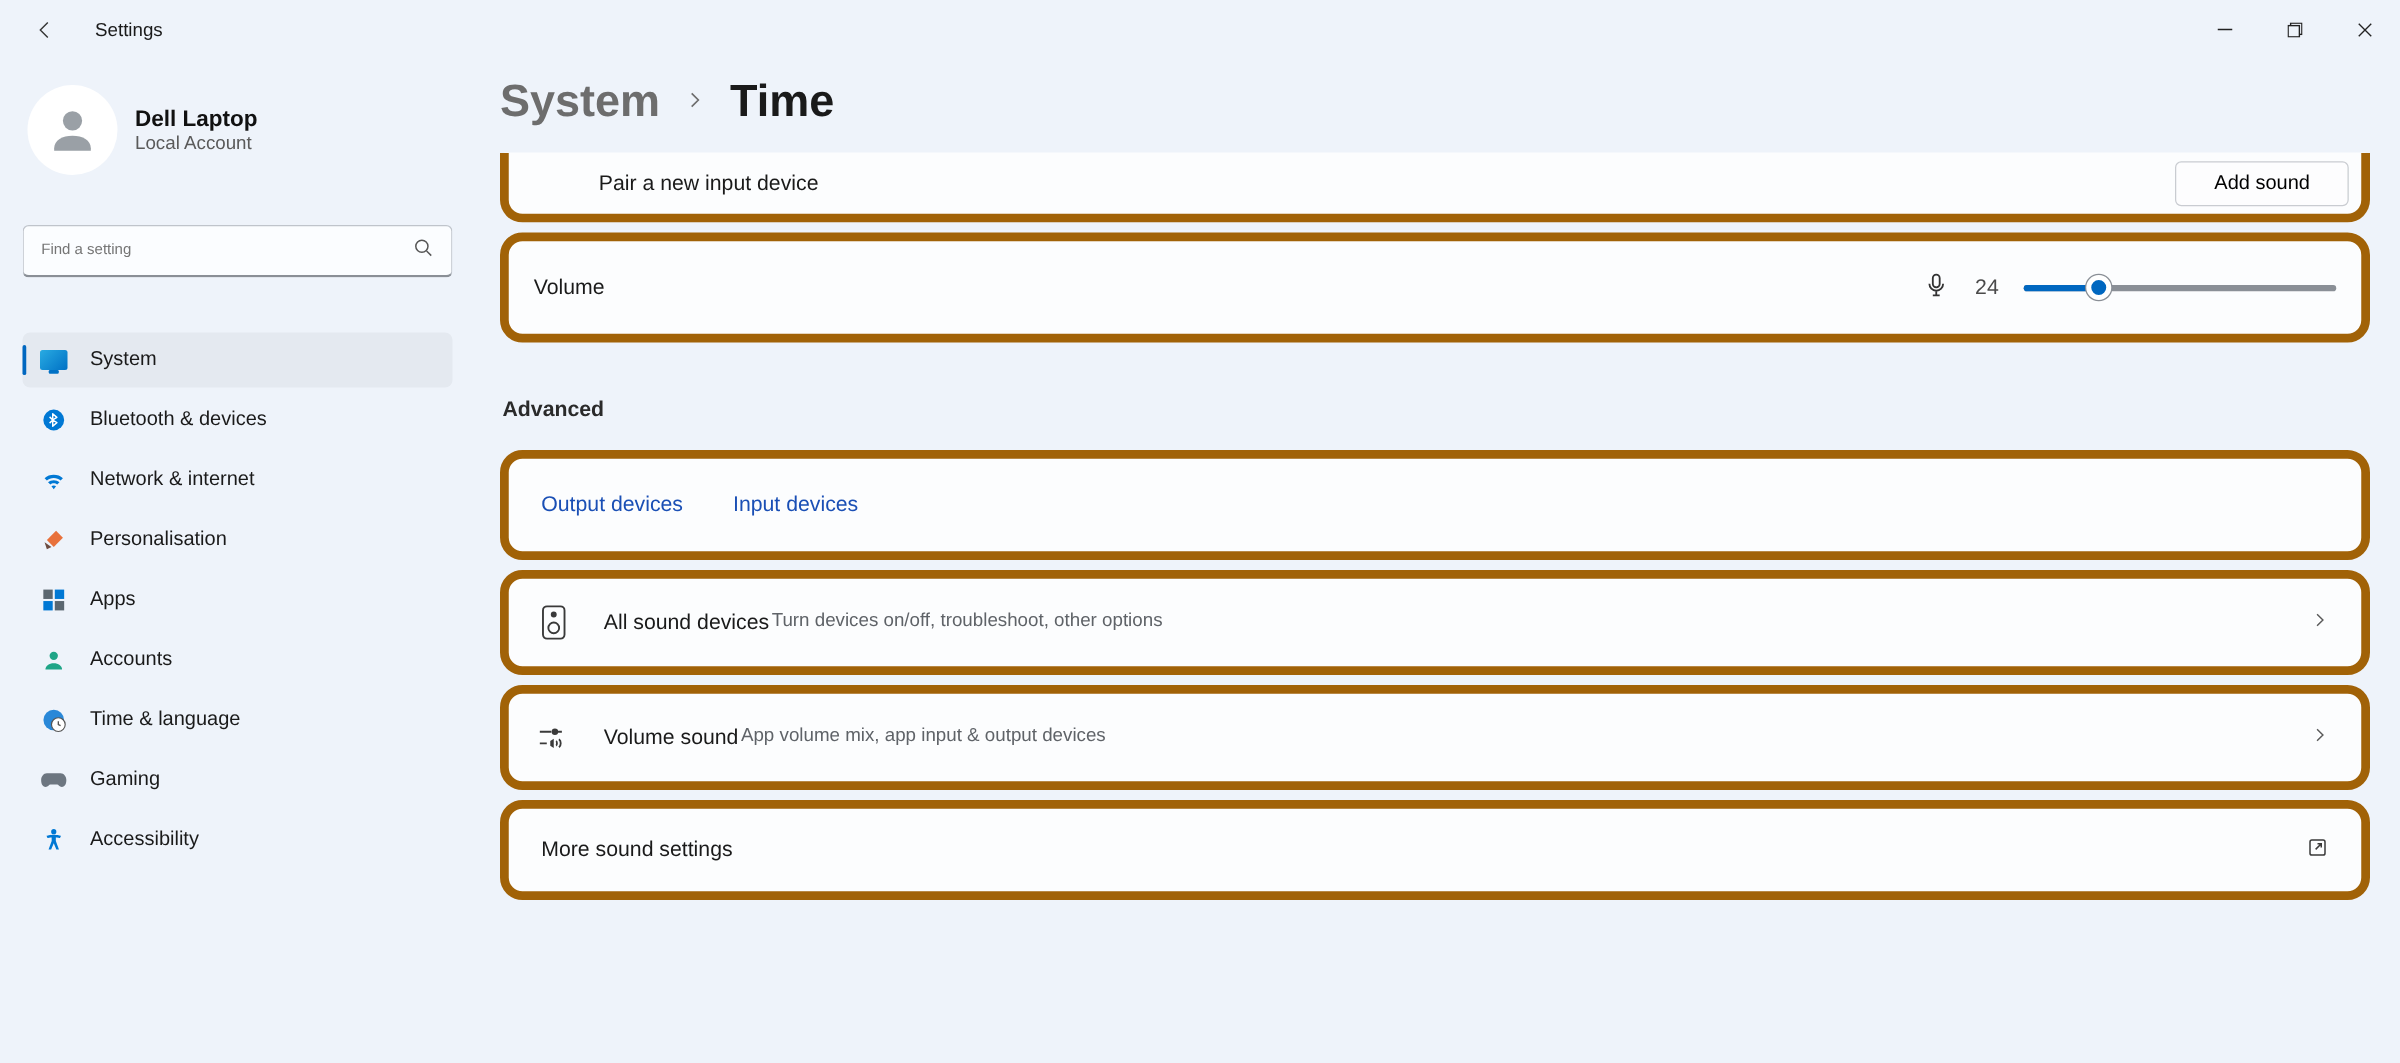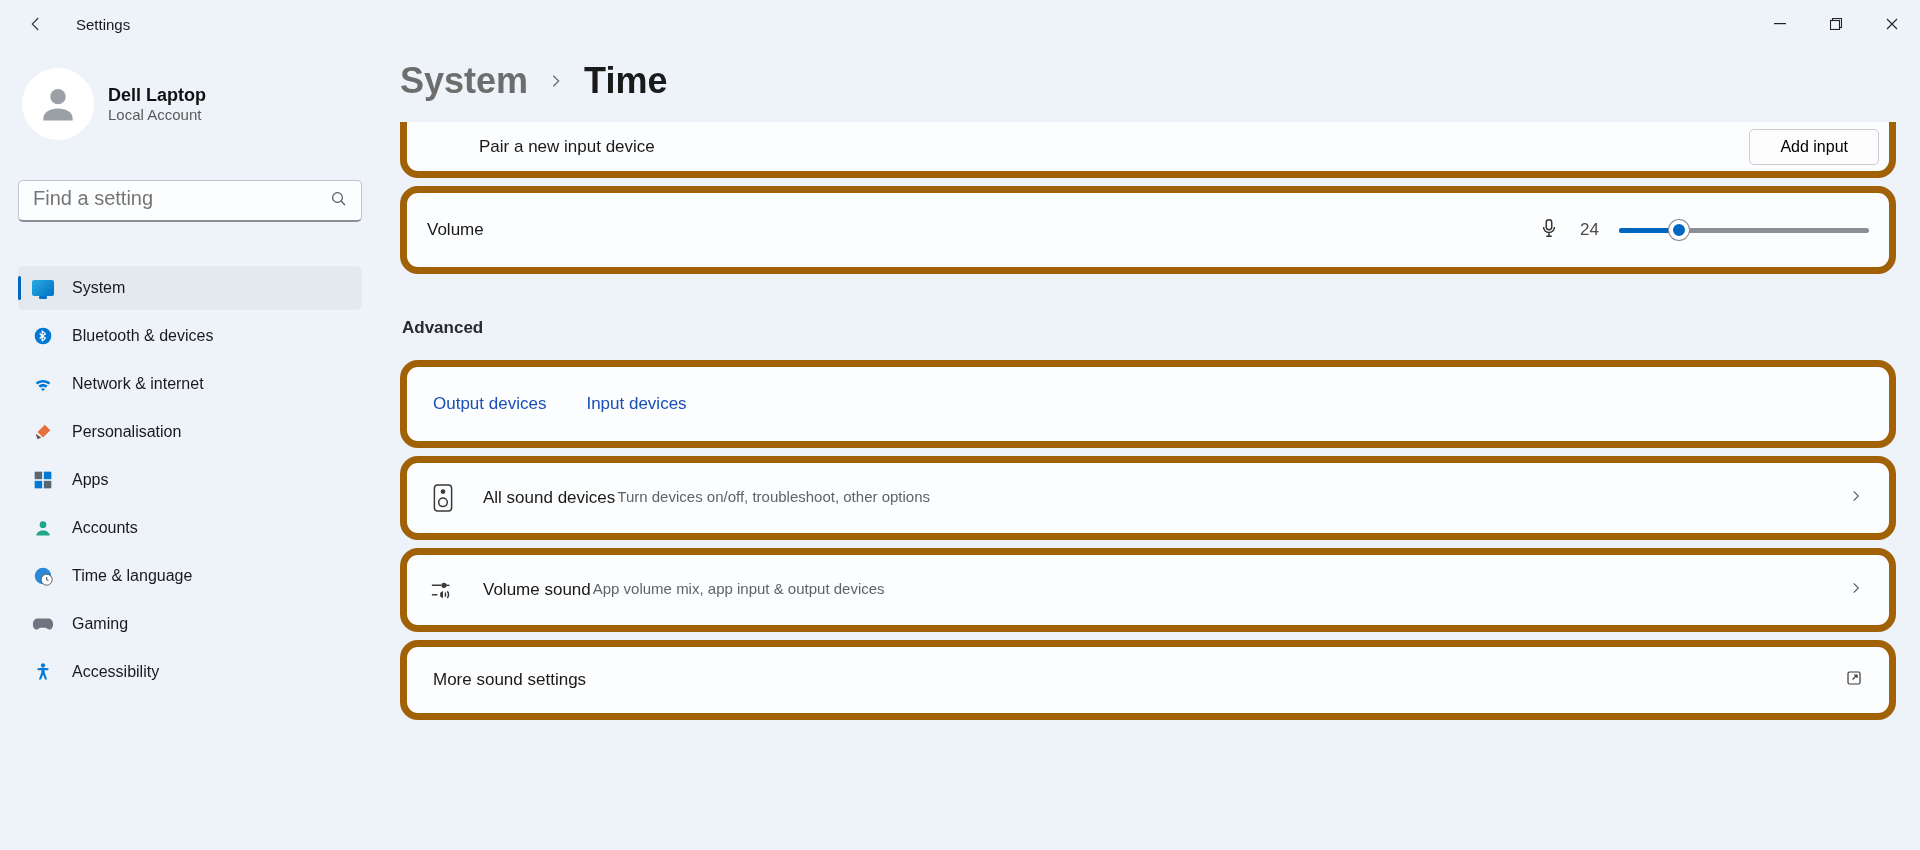--- a/index.html
+++ b/index.html
@@ -19,21 +19,21 @@
   
   .sidebar { width: 380px; flex-shrink:0; padding: 10px 18px 0 18px; display:flex; flex-direction:column; gap:26px; }
   .profile { display:flex; align-items:center; gap:14px; padding:10px 4px 14px 4px; }
   .avatar { width: 72px; height:72px; border-radius:50%; background:#fff; display:flex; align-items:center; justify-content:center; }
   .avatar-inner svg { display:block; }
   .profile-text { display:flex; flex-direction:column; }
   .profile-name { font-size:18px; font-weight:600; color:#111; }
   .profile-sub { font-size:15px; color:#5a5a5a; }
   
   .searchbox { position:relative; margin-bottom:18px; }
-  .searchbox input { width:100%; height:42px; padding:0 44px 4px 14px; font-size:20px; border:1px solid #bfc4cb; border-bottom:2px solid #8a8f96; border-radius:5px; background:#fbfdff; outline:none; }
+  .searchbox input { width:100%; height:42px; padding:0 44px 4px 14px; font-size:12px; border:1px solid #bfc4cb; border-bottom:2px solid #8a8f96; border-radius:5px; background:#fbfdff; outline:none; }
   .searchbox .search-icon { position:absolute; right:14px; top:50%; transform:translateY(-50%); color:#555; }
   
   .nav { display:flex; flex-direction:column; gap:4px; }
   .nav-item { display:flex; align-items:center; gap:18px; height:44px; padding:0 14px; border-radius:6px; cursor:pointer; font-size:16px; color:#1a1a1a; position:relative; }
   .nav-item.active { background:#e4e9f0; }
   .nav-item.active::before { content:""; position:absolute; left:0; top:10px; bottom:10px; width:3px; background:#0067c0; border-radius:2px; }
   .nav-icon { width:22px; height:22px; display:flex; align-items:center; justify-content:center; flex-shrink:0; }
   
   
   .main { flex:1; padding: 12px 24px 0 20px; overflow:hidden; }
@@ -227,21 +227,21 @@
             <path d="M8 4l8 8-8 8"></path>
           </svg>
       </span>
       <span class="crumb-current">Time</span>
     </div>
 
     <div class="content">
 
       <div class="card card-pair">
         <span class="pair-label">Pair a new input device</span>
-        <button class="add-btn">Add input</button>
+        <button class="add-btn">Add sound</button>
       </div>
 
       <div class="card card-volume">
         <span class="vol-label">Volume</span>
         <span>
           <svg width="22" height="22" viewBox="0 0 24 24" fill="none" stroke="#333" stroke-width="1.6">
               <rect x="9" y="3" width="6" height="11" rx="3"></rect>
               <path d="M6 11a6 6 0 0012 0M12 17v4M9 21h6"></path>
             </svg>
         </span>

